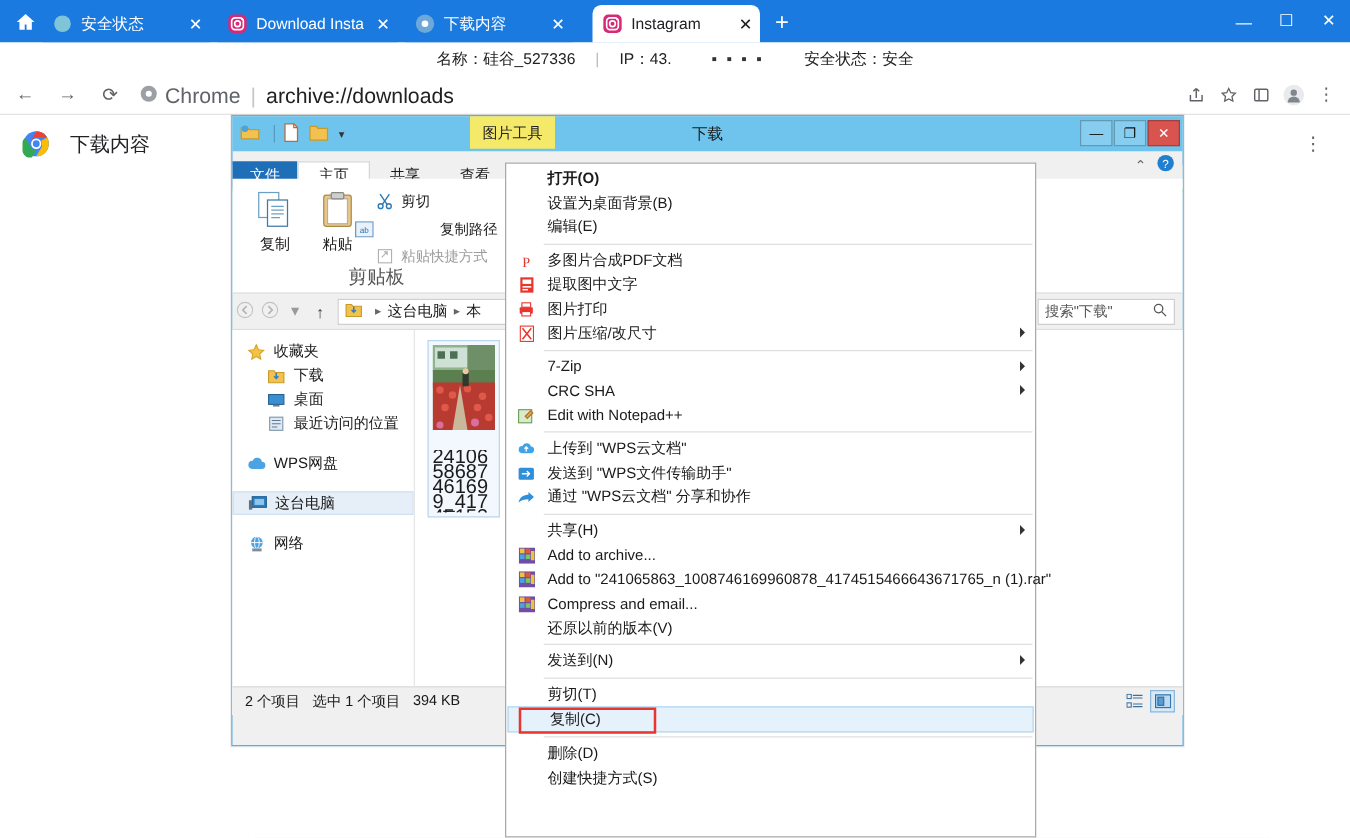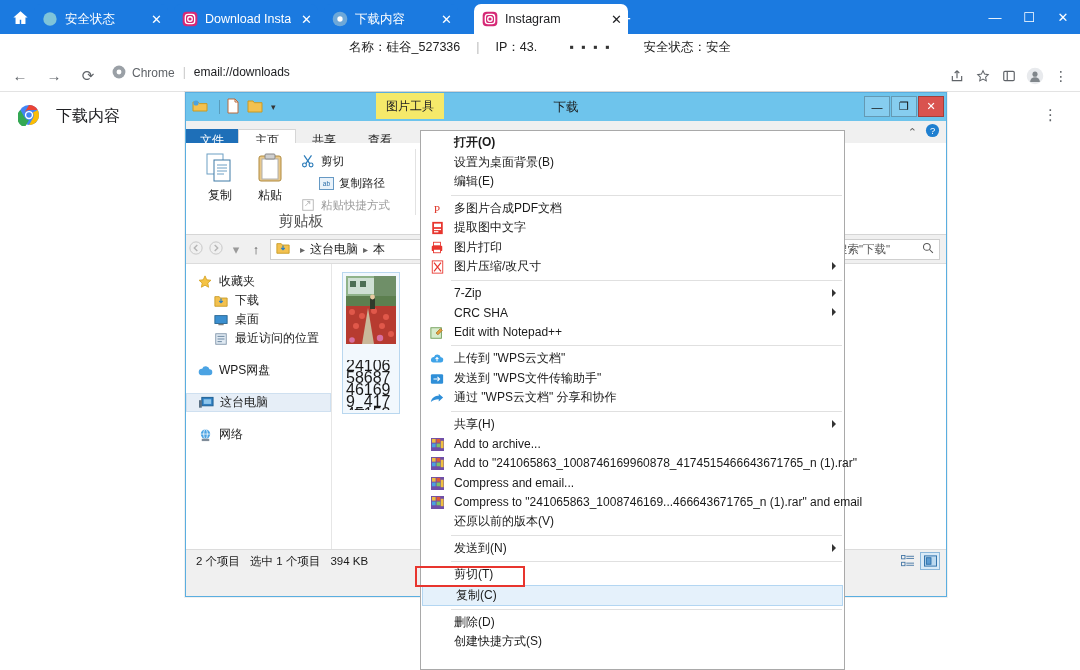--- a/index.html
+++ b/index.html
@@ -59,22 +59,22 @@
   #chrome-toolbar{
     position:absolute; left:0; top:60px; width:1080px; height:32px;
     background:#ffffff; display:flex; align-items:center;
     border-bottom:1px solid #e3e3e3;
   }
   .navbtn{
     width:28px; height:28px; margin-left:6px; display:flex;
     align-items:center; justify-content:center; color:#5f6368; font-size:15px;
   }
   #omnibox{
-    flex:1; height:22px; margin:0 8px 0 10px; display:flex; align-items:flex-start;
-    font-size:12px; color:#5f6368;
+    flex:1; height:22px; margin:0 8px 0 10px; display:flex; align-items:flex-end;
+    font-size:17px; color:#5f6368;
   }
   #omnibox .chip{ display:flex; align-items:center; }
   #omnibox .chip .cr-ico{ margin-right:6px; }
   #omnibox .sep{ margin:0 8px; color:#c7c7c7; }
   #omnibox .url{ color:#202124; }
   .tb-right{ display:flex; align-items:center; margin-right:6px; }
   .tb-right > div{
     width:26px; height:26px; display:flex; align-items:center;
     justify-content:center; color:#5f6368; font-size:14px;
   }
@@ -232,21 +232,21 @@
   #ex-status .sitem{ margin-left:10px; }
   #ex-status .views{ margin-left:auto; display:flex; margin-right:6px; }
   #ex-status .views div{
     width:20px; height:18px; display:flex; align-items:center;
     justify-content:center; margin-left:2px;
   }
   #ex-status .views div.on{ border:1px solid #8bb7da; background:#d9eaf7; }
 
   
   #ctxmenu{
-    position:absolute; left:420px; top:130px; width:425px; height:540px;
+    position:absolute; left:404px; top:130px; width:425px; height:540px;
     background:#ffffff; border:1px solid #a9a9a9;
     font-size:12px; color:#1a1a1a;
     padding:2px 0;
   }
   .mi{
     position:relative; height:19.5px; display:flex; align-items:center;
     padding-left:33px; padding-right:18px; white-space:nowrap;
   }
   .mi.bold{ font-weight:bold; }
   .mi .mico{
@@ -297,21 +297,21 @@
         <span class="tab-close">✕</span>
       </div>
       <div class="tab inactive" style="left: 290px; width: 134px;">
         <span class="favicon"><svg viewBox="0 0 24 24" width="16" height="16">
             <circle cx="12" cy="12" r="11" fill="#6ea8d8"></circle>
             <circle cx="12" cy="12" r="4" fill="#fff"></circle>
           </svg></span>
         <span class="tab-title">下载内容</span>
         <span class="tab-close">✕</span>
       </div>
-      <div class="tab active" style="left: 440px; width: 154px;">
+      <div class="tab active" style="left: 440px; width: 134px;">
         <span class="favicon"><svg viewBox="0 0 24 24" width="16" height="16">
             <rect x="1" y="1" width="22" height="22" rx="6" fill="#d62976"></rect>
             <rect x="5" y="5" width="14" height="14" rx="4" fill="none" stroke="#fff" stroke-width="2"></rect>
             <circle cx="12" cy="12" r="3.4" fill="none" stroke="#fff" stroke-width="2"></circle>
             <circle cx="17.4" cy="6.6" r="1.2" fill="#fff"></circle>
           </svg></span>
         <span class="tab-title">Instagram</span>
         <span class="tab-close">✕</span>
       </div>
     </div>
@@ -339,21 +339,21 @@
     <span class="chip">
       <span class="cr-ico">
         <svg width="14" height="14" viewBox="0 0 24 24">
             <circle cx="12" cy="12" r="11" fill="#9aa0a6"></circle>
             <circle cx="12" cy="12" r="4.2" fill="#fff"></circle>
           </svg>
       </span>
       <span>Chrome</span>
     </span>
     <span class="sep">|</span>
-    <span class="url">email://downloads</span>
+    <span class="url">archive://downloads</span>
   </div>
   <div class="tb-right">
     <div>
       <svg width="14" height="14" viewBox="0 0 24 24" fill="none" stroke="#5f6368" stroke-width="2">
           <path d="M4 12v8h16v-8M12 3v13M12 3l-4 4M12 3l4 4"></path>
         </svg>
     </div>
     <div>
       <svg width="14" height="14" viewBox="0 0 24 24" fill="none" stroke="#5f6368" stroke-width="1.8">
           <path d="M12 3l2.8 5.8 6.2.9-4.5 4.4 1.1 6.2L12 17.4 6.4 20.3l1.1-6.2L3 9.7l6.2-.9z"></path>
@@ -475,21 +475,21 @@
         <span class="sicon">
           <svg width="14" height="14" viewBox="0 0 16 16" fill="none" stroke="#2b7bb9" stroke-width="1.3">
               <circle cx="4" cy="12.5" r="2.2"></circle>
               <circle cx="11.5" cy="12.5" r="2.2"></circle>
               <line x1="5.5" y1="11" x2="12" y2="1.5"></line>
               <line x1="10" y1="11" x2="3.5" y2="1.5"></line>
             </svg>
         </span>
         <span>剪切</span>
       </div>
-      <div class="smbtn" style="left:131px; top:30px;">
+      <div class="smbtn" style="left:96px; top:30px;gap:48px;">
         <span class="sicon">
           <svg width="15" height="13" viewBox="0 0 16 14">
               <rect x="0.5" y="0.5" width="15" height="13" fill="#e9f2fa" stroke="#5b92c0"></rect>
               <text x="8" y="10" font-size="7" fill="#2b6ea8" text-anchor="middle" font-family="Liberation Sans">ab</text>
             </svg>
         </span>
         <span>复制路径</span>
       </div>
       <div class="smbtn disabled" style="left:113px; top:52px;">
         <span class="sicon">
@@ -821,33 +821,20 @@
           <rect x="1" y="1" width="4" height="4" fill="#f0c040"></rect>
           <rect x="6" y="1" width="4" height="4" fill="#e05a3a"></rect>
           <rect x="1" y="6" width="4" height="4" fill="#4aa3df"></rect>
           <rect x="6" y="6" width="4" height="4" fill="#7dc264"></rect>
           <rect x="10.5" y="3" width="3" height="8" fill="#f0c040"></rect>
         </svg>
       </span>
       <span>Compress and email...</span>
     </div>
     <div class="mi">
-      <span class="mico">
-        <svg width="13" height="13" viewBox="0 0 14 14">
-          <rect width="14" height="14" fill="#6f4ea8"></rect>
-          <rect x="1" y="1" width="4" height="4" fill="#f0c040"></rect>
-          <rect x="6" y="1" width="4" height="4" fill="#e05a3a"></rect>
-          <rect x="1" y="6" width="4" height="4" fill="#4aa3df"></rect>
-          <rect x="6" y="6" width="4" height="4" fill="#7dc264"></rect>
-          <rect x="10.5" y="3" width="3" height="8" fill="#f0c040"></rect>
-        </svg>
-      </span>
-      <span>Compress to "241065863_1008746169...466643671765_n (1).rar" and email</span>
-    </div>
-    <div class="mi">
       <span>还原以前的版本(V)</span>
     </div>
     <div class="msep"></div>
     <div class="mi">
       <span>发送到(N)</span>
       <span class="sub"></span>
     </div>
     <div class="msep"></div>
     <div class="mi">
       <span>剪切(T)</span>

